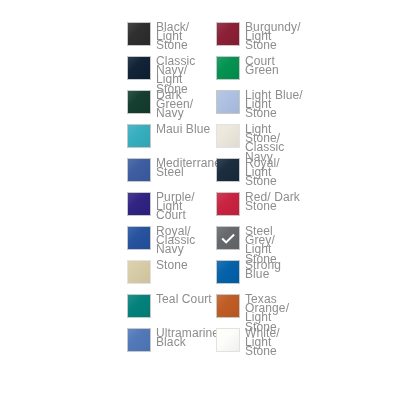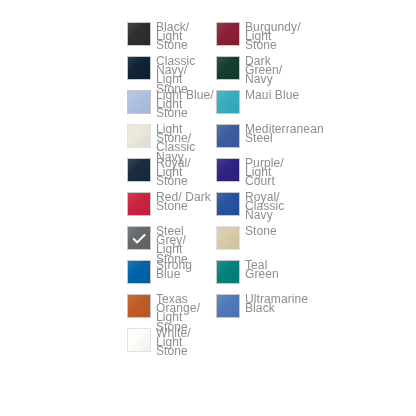--- a/index.html
+++ b/index.html
@@ -95,20 +95,26 @@
 Light Stone</div>
       </div>
       <div class="swatch-option">
         <div class="swatch-chip" style="background-color: rgb(13, 31, 51);">
           <div class="sheen"></div>
         </div>
         <div class="swatch-label">Classic Navy/
 Light Stone</div>
       </div>
       <div class="swatch-option">
+        <div class="swatch-chip" style="background-color: rgb(0, 145, 78);">
+          <div class="sheen"></div>
+        </div>
+        <div class="swatch-label">Court Green</div>
+      </div>
+      <div class="swatch-option">
         <div class="swatch-chip" style="background-color: rgb(18, 59, 45);">
           <div class="sheen"></div>
         </div>
         <div class="swatch-label">Dark Green/
 Navy</div>
       </div>
       <div class="swatch-option">
         <div class="swatch-chip" style="background-color: rgb(173, 192, 226);">
           <div class="sheen"></div>
         </div>
@@ -184,21 +190,21 @@
       <div class="swatch-option">
         <div class="swatch-chip" style="background-color: rgb(0, 96, 169);">
           <div class="sheen"></div>
         </div>
         <div class="swatch-label">Strong Blue</div>
       </div>
       <div class="swatch-option">
         <div class="swatch-chip" style="background-color: rgb(0, 128, 122);">
           <div class="sheen"></div>
         </div>
-        <div class="swatch-label">Teal Green</div>
+        <div class="swatch-label">Teal Court</div>
       </div>
       <div class="swatch-option">
         <div class="swatch-chip" style="background-color: rgb(191, 90, 34);">
           <div class="sheen"></div>
         </div>
         <div class="swatch-label">Texas Orange/
 Light Stone</div>
       </div>
       <div class="swatch-option">
         <div class="swatch-chip" style="background-color: rgb(78, 119, 184);">

